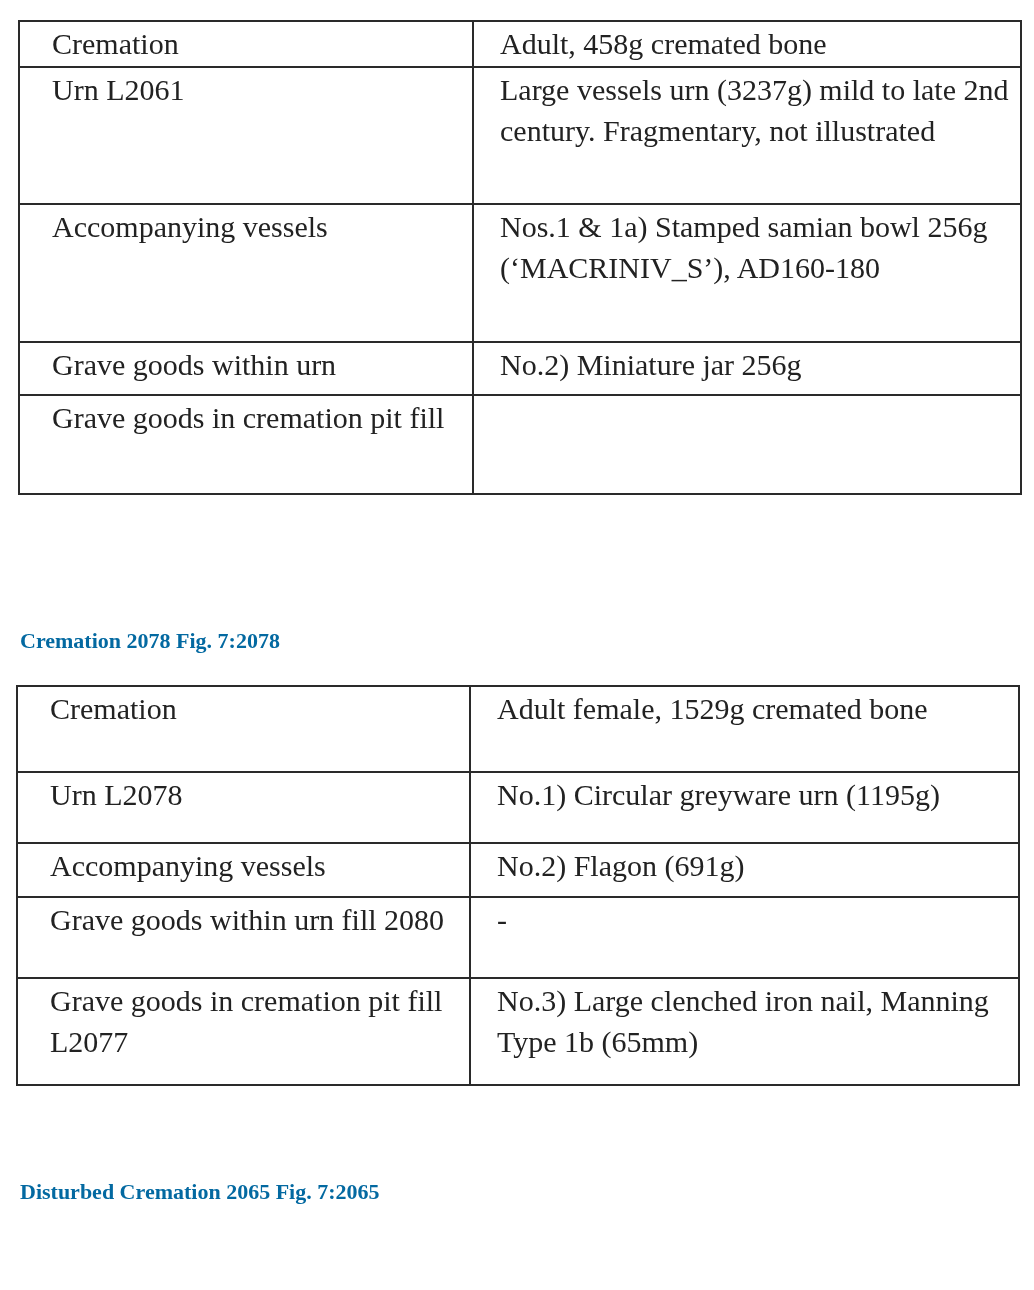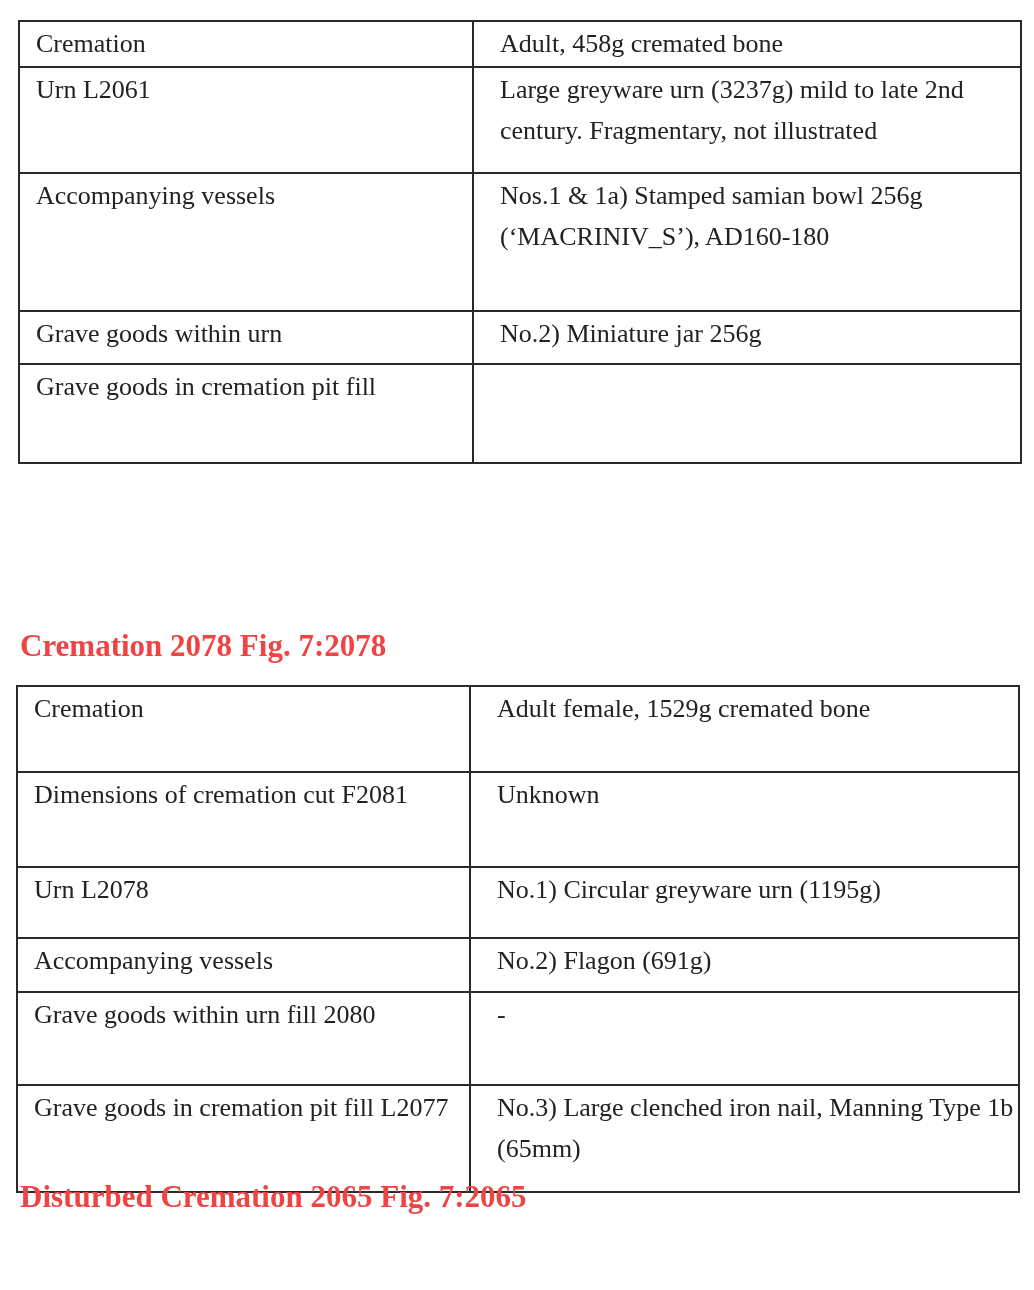--- a/index.html
+++ b/index.html
@@ -1,44 +1,44 @@
 <!DOCTYPE html>
 <html><head>
   <meta charset="utf-8">
   <style>
     html, body { margin: 0; padding: 0; background: #ffffff; }
     body { width: 1034px; height: 1290px; position: relative; overflow: hidden;
            font-family: "Liberation Serif", "DejaVu Serif", serif; color: #222; }
     table { position: absolute; border-collapse: collapse; table-layout: fixed; }
-    td { border: 2px solid #2a2a2a; vertical-align: top; font-size: 26px; line-height: 41px;
-         padding: 1px 0 0 16px; box-sizing: border-box; }
+    td { border: 2px solid #2a2a2a; vertical-align: top; font-size: 30px; line-height: 41px;
+         padding: 1px 0 0 32px; box-sizing: border-box; }
     .t1 { left: 18px; top: 20px; width: 1002px; }
     .t2 { left: 16px; top: 685px; width: 1002px; }
     .t1 col.c1 { width: 454px; } .t1 col.c2 { width: 548px; }
     .t2 col.c1 { width: 453px; } .t2 col.c2 { width: 549px; }
     td.v { padding-left: 26px; }
-    h2 { position: absolute; margin: 0; font-size: 31px; font-weight: bold; left: 20px;
-         font-family: "Liberation Serif", "DejaVu Serif", serif; color: #ef4444; }
+    h2 { position: absolute; margin: 0; font-size: 22px; font-weight: bold; left: 20px;
+         font-family: "Liberation Serif", "DejaVu Serif", serif; color: #0369a1; }
   </style>
 </head>
 <body>
 
 <table class="t1">
   <colgroup>
       <col class="c1">
       <col class="c2">
     </colgroup>
   <tbody>
     <tr style="height:46px">
       <td>Cremation</td>
       <td class="v">Adult, 458g cremated bone</td>
     </tr>
-    <tr style="height:106px">
+    <tr style="height:137px">
       <td>Urn L2061</td>
-      <td class="v">Large greyware urn (3237g) mild to late 2nd century.  Fragmentary, not illustrated</td>
+      <td class="v">Large vessels urn (3237g) mild to late 2nd century.  Fragmentary, not illustrated</td>
     </tr>
     <tr style="height:138px">
       <td>Accompanying vessels</td>
       <td class="v">Nos.1 &amp; 1a) Stamped samian bowl 256g (‘MACRINIV_S’), AD160-180</td>
     </tr>
     <tr style="height:53px">
       <td>Grave goods within urn</td>
       <td class="v">No.2) Miniature jar 256g</td>
     </tr>
     <tr style="height:99px">
@@ -53,33 +53,29 @@
 <table class="t2">
   <colgroup>
       <col class="c1">
       <col class="c2">
     </colgroup>
   <tbody>
     <tr style="height:86px">
       <td>Cremation</td>
       <td class="v">Adult female, 1529g cremated bone</td>
     </tr>
-    <tr style="height:95px">
-      <td>Dimensions of cremation cut F2081</td>
-      <td class="v">Unknown</td>
-    </tr>
     <tr style="height:71px">
       <td>Urn L2078</td>
       <td class="v">No.1) Circular greyware urn (1195g)</td>
     </tr>
     <tr style="height:54px">
       <td>Accompanying vessels</td>
       <td class="v">No.2) Flagon  (691g)</td>
     </tr>
-    <tr style="height:93px">
+    <tr style="height:81px">
       <td>Grave goods within urn fill 2080</td>
       <td class="v">-</td>
     </tr>
     <tr style="height:107px">
       <td>Grave goods in cremation pit fill L2077</td>
       <td class="v">No.3) Large clenched iron nail, Manning Type 1b (65mm)</td>
     </tr>
   </tbody>
 </table>
 

